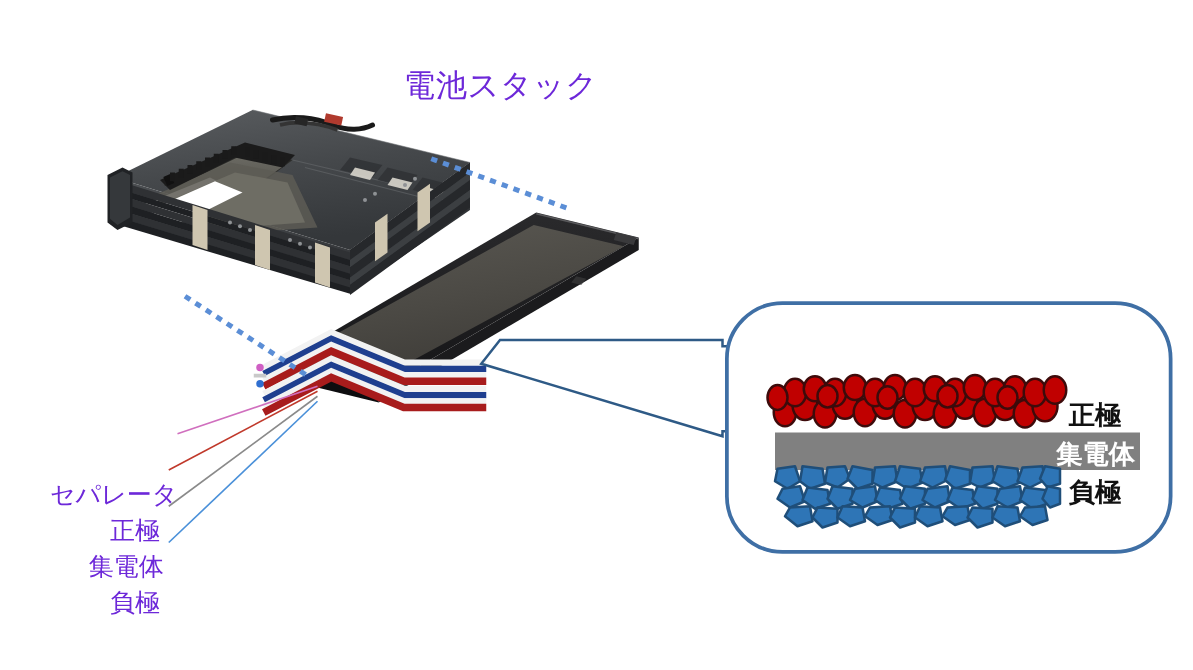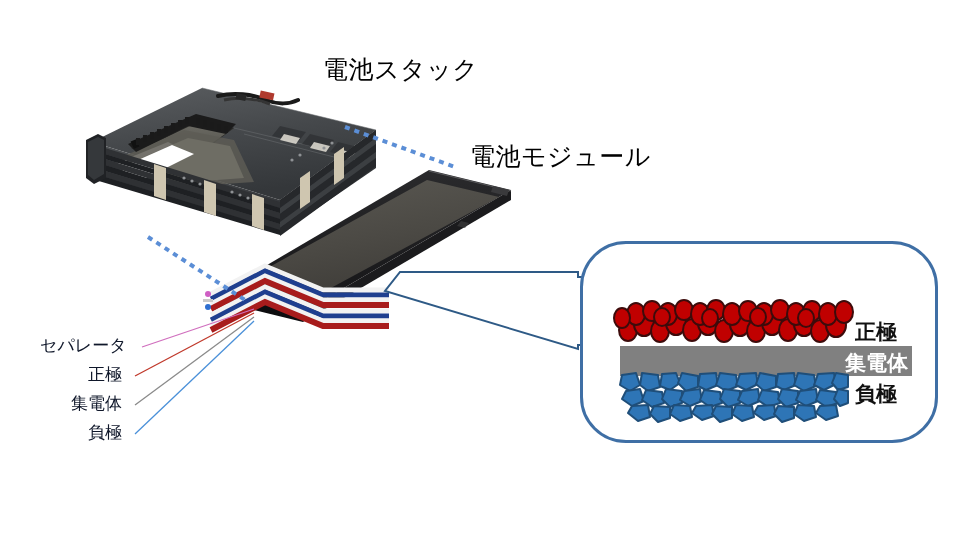--- a/index.html
+++ b/index.html
@@ -15,35 +15,36 @@
     position: relative;
     width: 954px;
     height: 536px;
     background: #ffffff;
     overflow: hidden;
   }
   .abs { position: absolute; }
 
   
   .jp-label {
-    color: #000000;
+    color: #6d28d9;
     font-size: 25px;
     line-height: 1.1;
     letter-spacing: 0.5px;
     white-space: nowrap;
   }
   #label-stack { left: 323px; top: 56px; }
   #label-module { left: 470px; top: 143px; }
 
   .side-label {
-    color: #0f172a;
-    font-size: 17px;
+    color: #6d28d9;
+    font-size: 20px;
     line-height: 1.1;
     white-space: nowrap;
     text-align: right;
+    margin-top: 48px;
   }
   #label-separator { left: 40px;  top: 337px; }
   #label-positive  { left: 88px;  top: 366px; }
   #label-collector { left: 71px;  top: 395px; }
   #label-negative  { left: 88px;  top: 424px; }
 
   
   #callout {
     left: 580px;
     top: 241px;
@@ -379,20 +380,19 @@
         <polygon points="202,33 218,32 220,43 208,47 198,40"></polygon>
       </g>
     </svg>
   </div>
 
   <div class="abs callout-side-label" id="cl-positive">正極</div>
   <div class="abs callout-side-label" id="cl-collector">集電体</div>
   <div class="abs callout-side-label" id="cl-negative">負極</div>
 
   <div class="abs jp-label" id="label-stack">電池スタック</div>
-  <div class="abs jp-label" id="label-module">電池モジュール</div>
 
   <div class="abs side-label" id="label-separator">セパレータ</div>
   <div class="abs side-label" id="label-positive">正極</div>
   <div class="abs side-label" id="label-collector">集電体</div>
   <div class="abs side-label" id="label-negative">負極</div>
 
 </div>
 
 </body></html>

